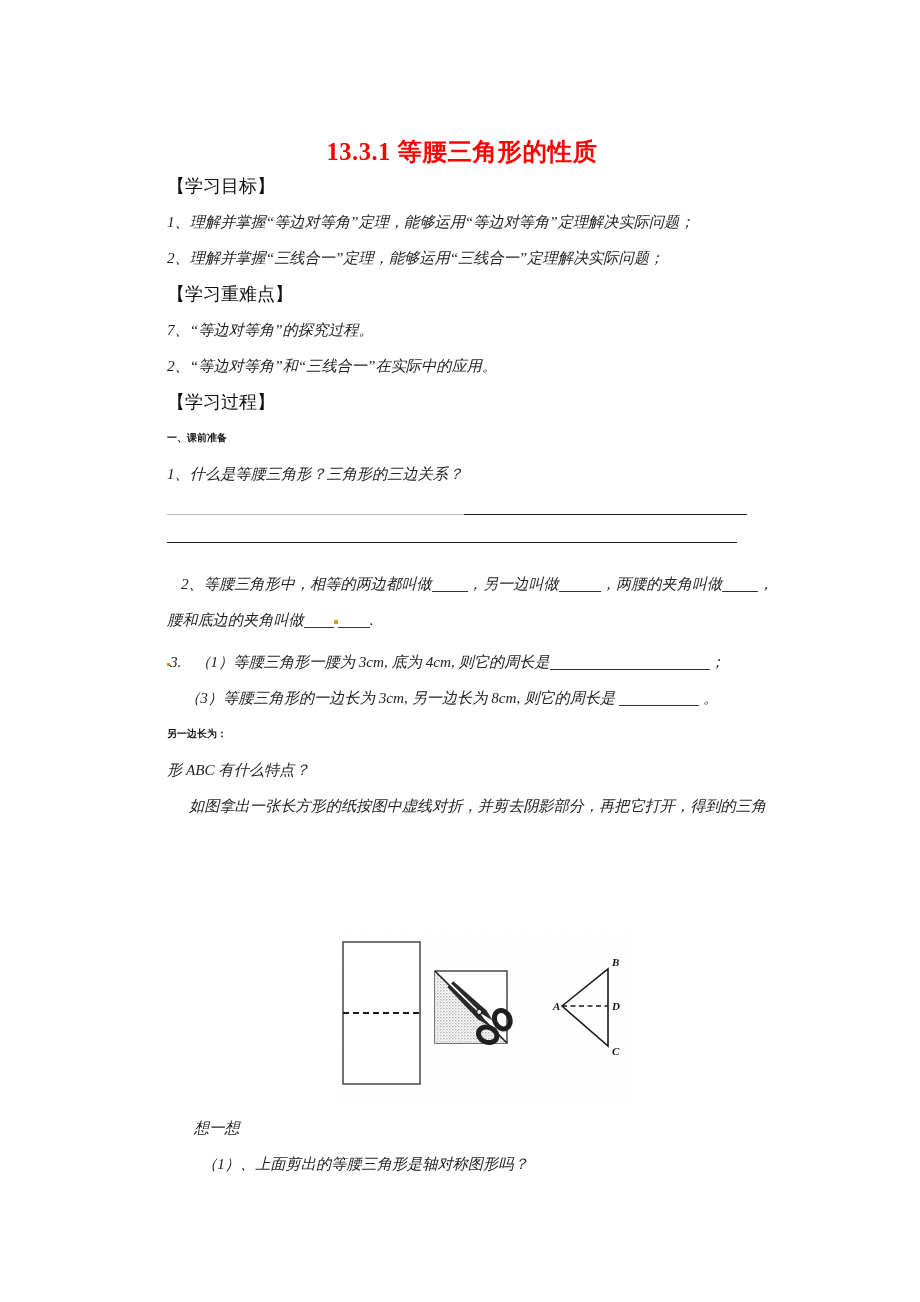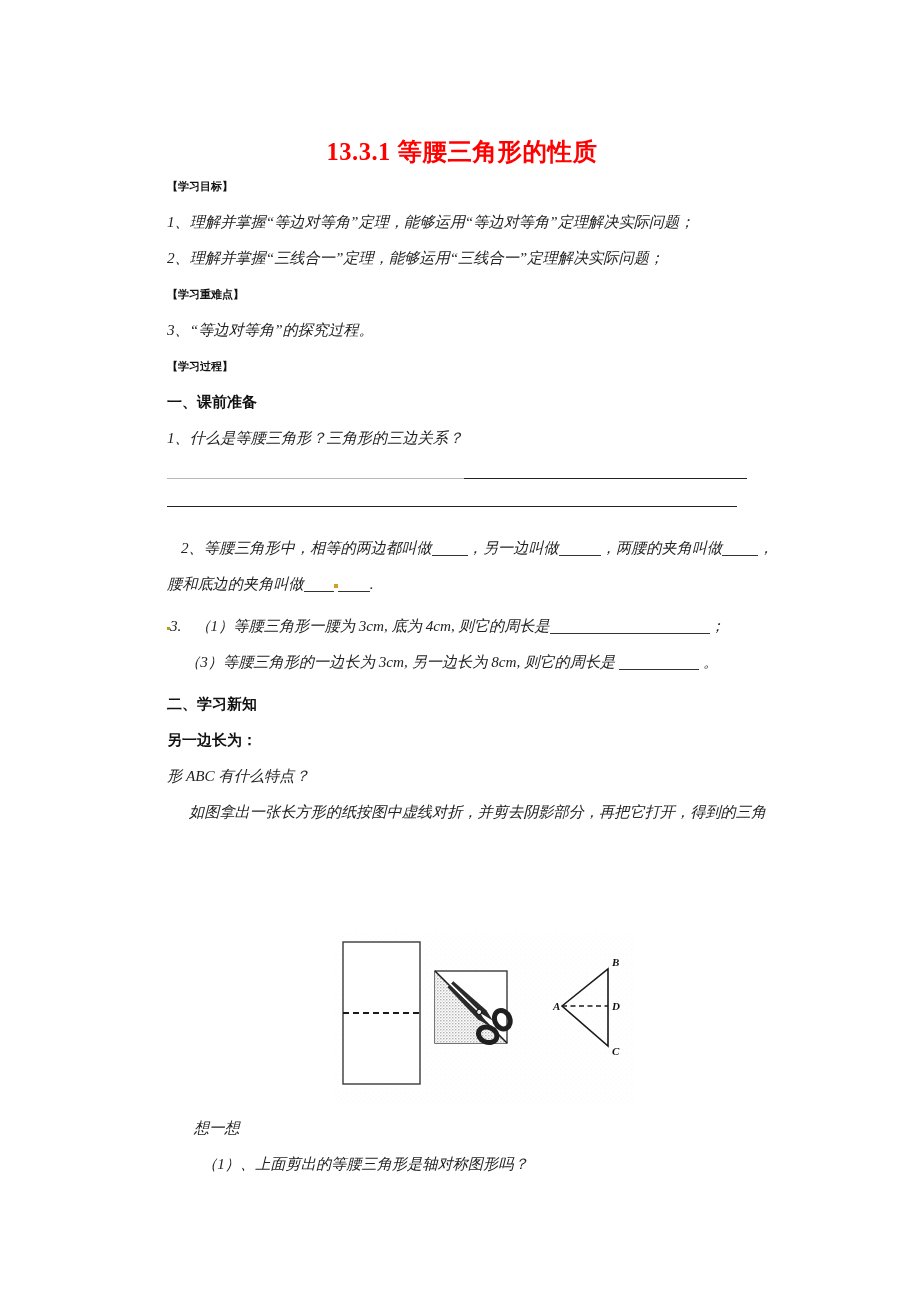--- a/index.html
+++ b/index.html
@@ -48,30 +48,30 @@
   
   .blk {
     font-size: 15.2px;
     line-height: 36px;
     color: #222;
     white-space: nowrap;
     font-style: italic;
   }
 
   .head {
-    font-weight: bold;
-    font-size: 11px;
+    font-weight: normal;
+    font-size: 18px;
     line-height: 36px;
     color: #111;
     font-family: "Liberation Sans", "DejaVu Sans", sans-serif;
   }
 
   .sec-head {
     font-weight: bold;
-    font-size: 15px;
+    font-size: 10px;
     line-height: 36px;
     color: #111;
     font-family: "Liberation Sans", "DejaVu Sans", sans-serif;
   }
 
   
   .rule-row {
     position: relative;
     height: 36px;
   }
@@ -133,21 +133,22 @@
 
     <h1 class="doc-title" style="color: rgb(255, 0, 0);">13.3.1 等腰三角形的性质</h1>
 
     <div class="head">【学习目标】</div>
 
     <div class="blk">1、理解并掌握“等边对等角”定理，能够运用“等边对等角”定理解决实际问题；</div>
     <div class="blk">2、理解并掌握“三线合一”定理，能够运用“三线合一”定理解决实际问题；</div>
 
     <div class="head">【学习重难点】</div>
 
-    <div class="blk">3、“等边对等角”的探究过程。</div>
+    <div class="blk">7、“等边对等角”的探究过程。</div>
+    <div class="blk">2、“等边对等角”和“三线合一”在实际中的应用。</div>
 
     <div class="head">【学习过程】</div>
 
     <div class="sec-head">一、课前准备</div>
 
     <div class="blk"><span>1、什么是等腰三角形？三角形的三边关系？</span></div>
 
     <div class="rule-row">
       <div class="rule faint" style="left:0px; top:22px; width:297px;"></div>
       <div class="rule" style="left:297px; top:22px; width:283px;"></div>
@@ -166,21 +167,20 @@
 
     <div class="blk" style="margin-top:6px;">
       <span class="mark-sm"></span><span class="latin">3.</span><span style="padding-left:14px;">（1）</span><span>等腰三角形一腰为 3cm, 底为 4cm, 则它的周长是</span><span class="ul-blank" style="width:160px;"></span><span>；</span>
     </div>
 
 
     <div class="blk">
       <span style="padding-left:18px;">（3）</span><span>等腰三角形的一边长为 3cm, 另一边长为 8cm, 则它的周长是</span>&nbsp;<span class="ul-blank" style="width:80px;"></span>&nbsp;<span>。</span>
     </div>
 
-    <div class="sec-head" style="margin-top:6px;">二、学习新知</div>
 
     <div class="sec-head">另一边长为：</div>
 
     <div class="blk">形 ABC 有什么特点？</div>
     <div class="blk"><span style="padding-left:22px;">如图拿出一张长方形的纸按图中虚线对折，并剪去阴影部分，再把它打开，得到的三角</span></div>
   </div>
 
   <div class="figure-wrap" style="position:absolute; left:0; top:915px;">
     <div class="figure-box">
       <svg class="fig-svg" width="300" height="170" viewBox="0 0 300 170" xmlns="http://www.w3.org/2000/svg">

